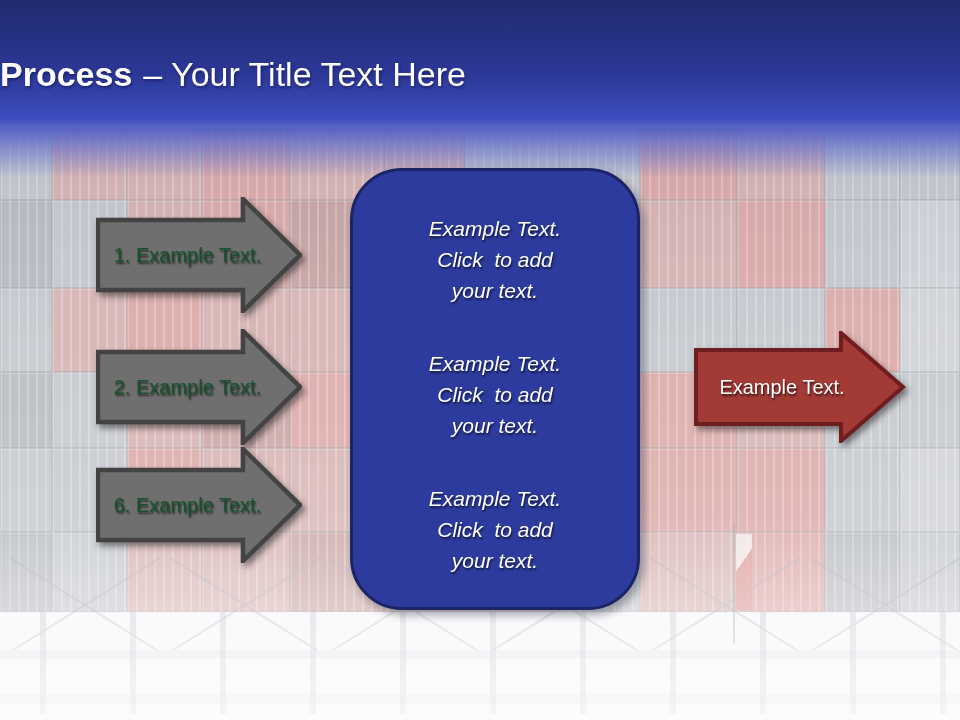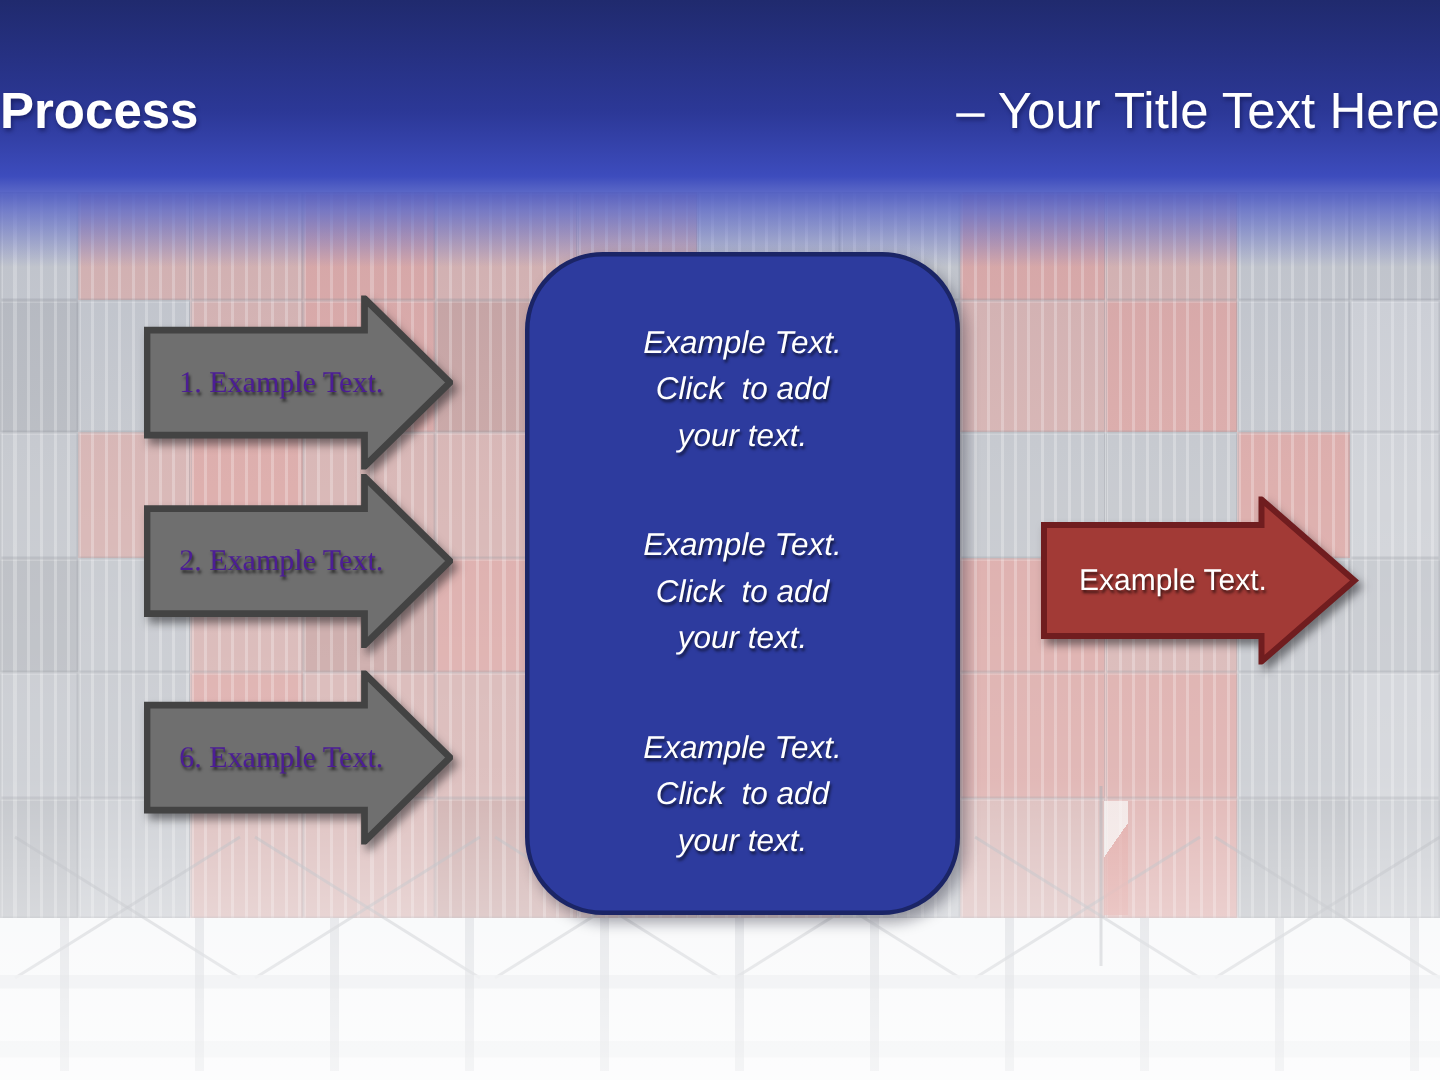--- a/index.html
+++ b/index.html
@@ -26,35 +26,34 @@
   
   .header{
     position:absolute; left:0; top:0; width:960px; height:178px;
     background:linear-gradient(180deg,
       var(--header-top,#202a6e) 0%, var(--header-mid,#2c3897) 42%,
       var(--header-bottom,#3d4cbd) 66%, rgba(97,109,201,.80) 79%,
       rgba(152,160,224,0) 100%);
   }
   .title{
     position:absolute; left:0; top:54px; width:100%; margin:0;
-    display:flex; justify-content:space-between; align-items:baseline; gap:11px;
+    display:flex; justify-content:flex-start; align-items:baseline; gap:11px;
     color:#fff; font-size:34px; line-height:40px; font-weight:400;
     text-shadow:1px 2px 3px rgba(0,0,40,.40);
   }
   .title .t-bold{font-weight:700;}
   
   .step{position:absolute; left:96px; width:206px; height:116px;}
   .step svg, .result svg{display:block; filter:drop-shadow(3px 4px 3px rgba(15,15,20,.50));}
   .step-shape{fill:var(--step-fill,#6f6f6f); stroke:var(--step-border,#434343); stroke-width:4.5;}
   .step-label{
     position:absolute; left:4px; top:23px; width:175px; height:70px;
     display:flex; align-items:center; justify-content:center;
-    color:#4c1d95; font-size:20px; white-space:pre;
+    color:#14532d; font-size:20px; white-space:pre;
     text-shadow:1px 2px 2px rgba(0,0,0,.65);
-    font-family:Liberation Serif, serif;
   }
   
   .panel{
     position:absolute; left:350px; top:168px; width:290px; height:442px;
     box-sizing:border-box; border:3px solid var(--panel-border,#1b2566);
     border-radius:52px; background:var(--panel-fill,#2d3b9e);
     box-shadow:4px 5px 9px rgba(10,10,30,.35);
     padding:42px 14px 0; text-align:center;
   }
   .block{margin:0 0 42px 0;}
@@ -195,21 +194,21 @@
     </h1>
   </div>
 
   <div class="step" style="top:197px">
     <svg viewBox="0 0 206 116" width="206" height="116">
       <polygon class="step-shape" points="2,23 147,23 147,2 204,58 147,114 147,93 2,93"></polygon>
     </svg>
     <div class="step-label">1. Example Text.</div>
   </div>
 
-  <div class="step" style="top:316px">
+  <div class="step" style="top:329px">
     <svg viewBox="0 0 206 116" width="206" height="116">
       <polygon class="step-shape" points="2,23 147,23 147,2 204,58 147,114 147,93 2,93"></polygon>
     </svg>
     <div class="step-label">2. Example Text.</div>
   </div>
 
   <div class="step" style="top:447px">
     <svg viewBox="0 0 206 116" width="206" height="116">
       <polygon class="step-shape" points="2,23 147,23 147,2 204,58 147,114 147,93 2,93"></polygon>
     </svg>

